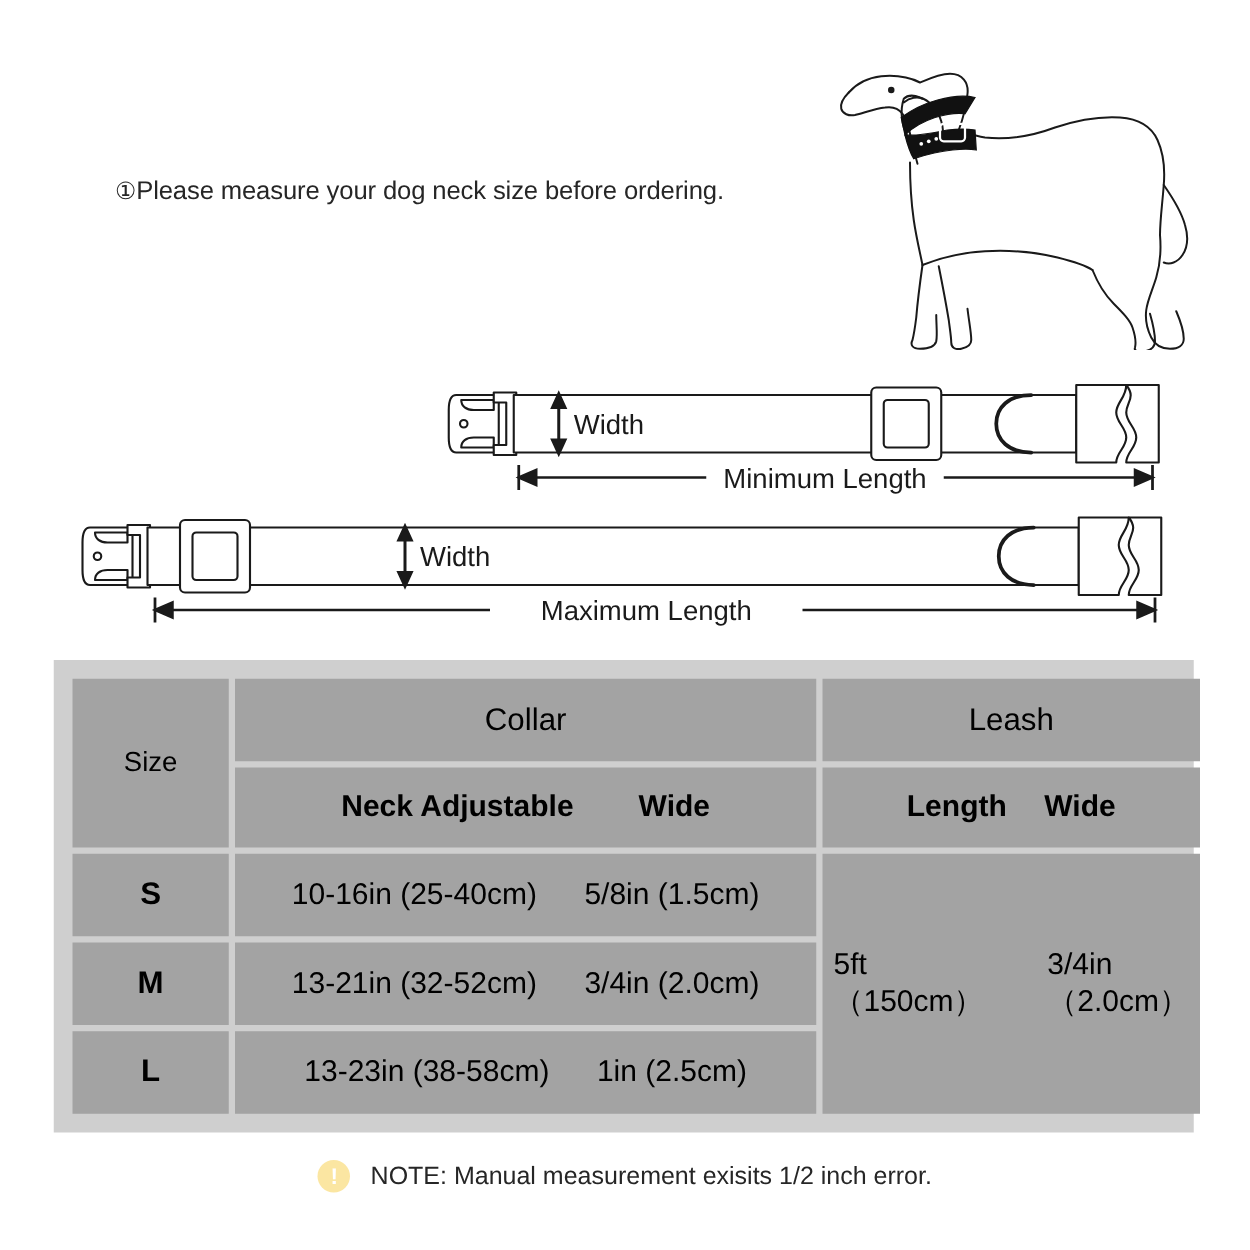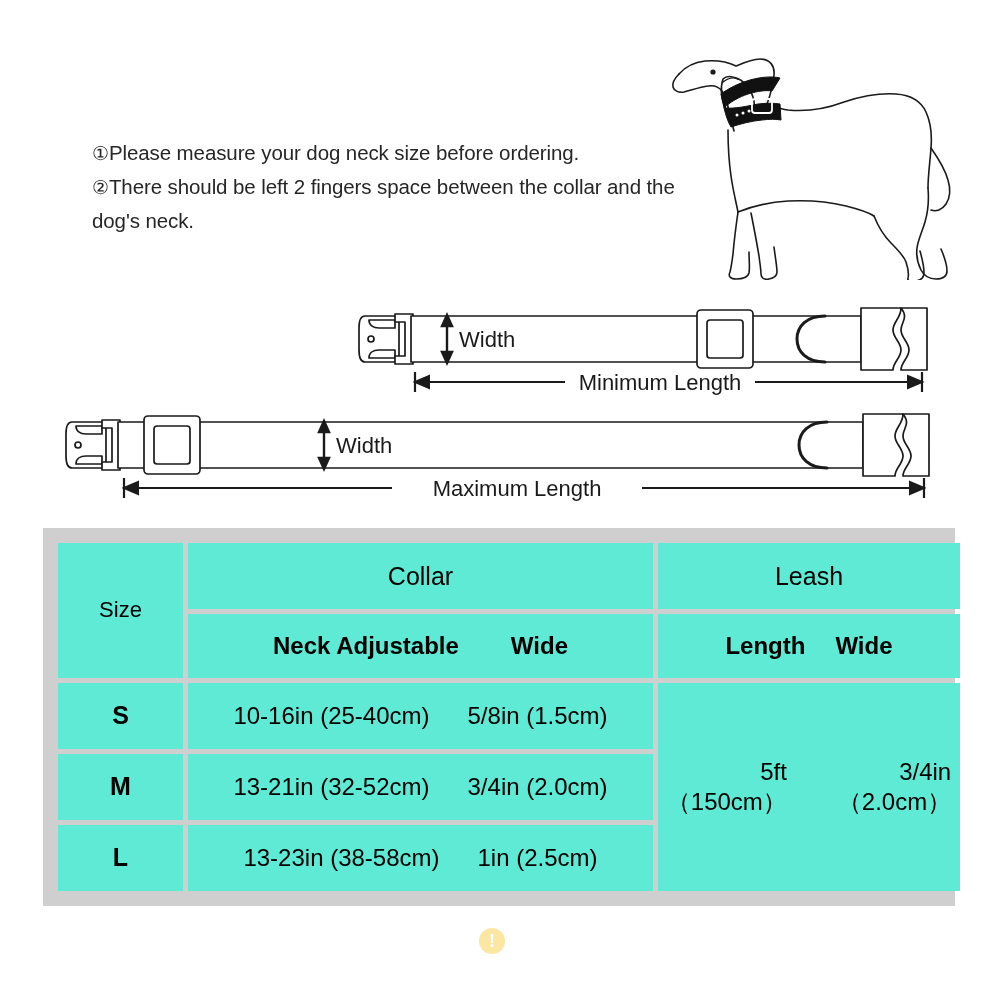--- a/index.html
+++ b/index.html
@@ -76,21 +76,21 @@
     padding: 10px;
   }
   .tbl {
     width: 100%;
     height: 100%;
     border-collapse: separate;
     border-spacing: 5px;
     table-layout: fixed;
   }
   .tbl td {
-    background: #5eead4;
+    background: #a3a3a3;
     text-align: center;
     vertical-align: middle;
     color: #000000;
     padding: 0;
   }
   td.size-head {
     font-size: 22px;
   }
   td.grp-head {
     font-size: 25px;
@@ -111,21 +111,21 @@
     line-height: 30px;
   }
   .sub-head .seg-a { display: inline-block; }
   .sub-head .seg-b { display: inline-block; margin-left: 52px; }
   .sub-head .seg-b2 { display: inline-block; margin-left: 30px; }
   .data-cell .dc-a { display: inline-block; }
   .data-cell .dc-b { display: inline-block; margin-left: 38px; }
   .leash-cell .lc-col {
     display: inline-block;
     vertical-align: middle;
-    text-align: right;
+    text-align: left;
   }
   .leash-cell .lc-col + .lc-col { margin-left: 51px; }
 
   
   #note-bar {
     position: absolute;
     left: 0;
     top: 928px;
     width: 1000px;
     display: flex;
@@ -155,23 +155,20 @@
     white-space: nowrap;
   }
 </style>
 </head>
 <body>
 
 <div id="instructions">
   <div class="instr-line">
     <span class="circ-num">①</span><span>Please measure your dog neck size before ordering.</span>
   </div>
-  <div class="instr-line wrap">
-    <span class="circ-num">②</span><span>There should be left 2 fingers space between the collar and the dog's neck.</span>
-  </div>
 </div>
 
 <svg id="dog-illustration" viewBox="0 0 330 250">
   <g fill="none" stroke="#1a1a1a" stroke-width="1.6" stroke-linejoin="round" stroke-linecap="round">
 
     <path d="M31,44 C38,36 48,32 57,31 C68,30 80,32 88,36
              C95,33 104,29 112,29 C122,29 127,36 126,45
              C125,55 122,66 119,74
              C125,76 132,79 140,80
              C160,82 180,78 196,72
@@ -373,13 +370,14 @@
         </td>
       </tr>
     </tbody>
   </table>
 </div>
 
 <div id="note-bar">
   <div id="note-icon">
     <span>!</span>
   </div>
+  <div id="note-text">NOTE: Manual measurement exisits 1/2 inch error.</div>
 </div>
 
 </body></html>

